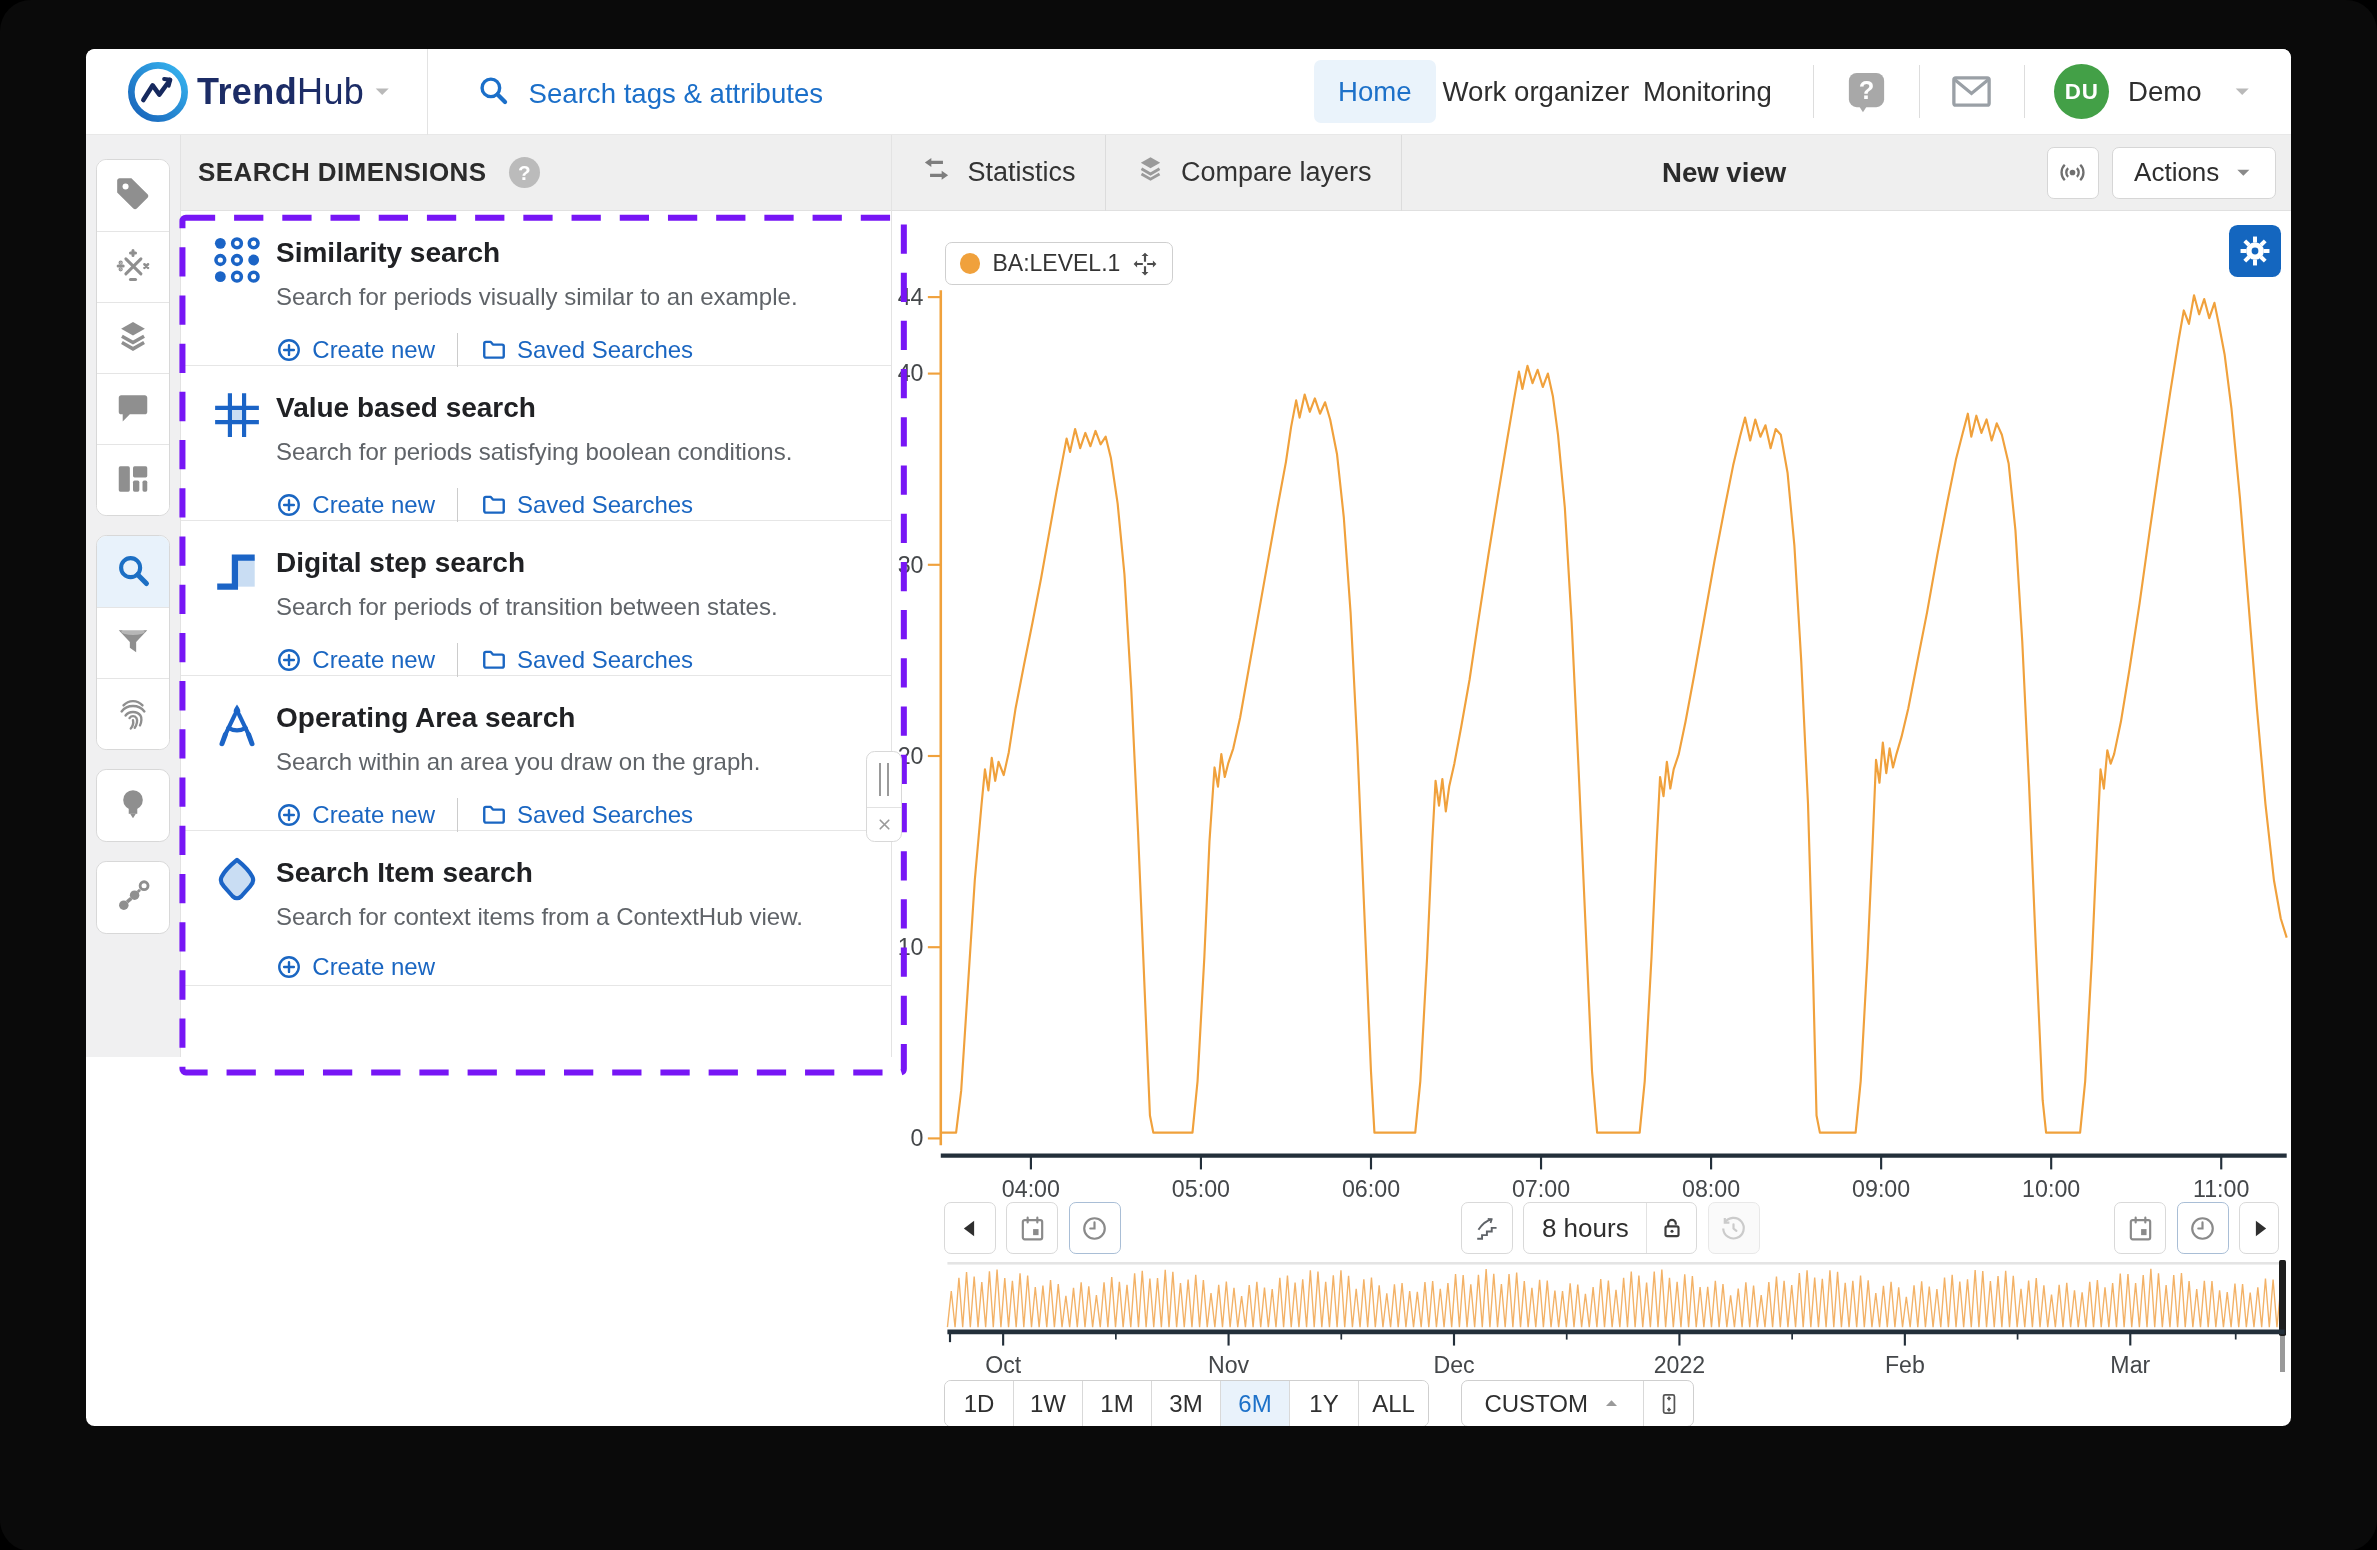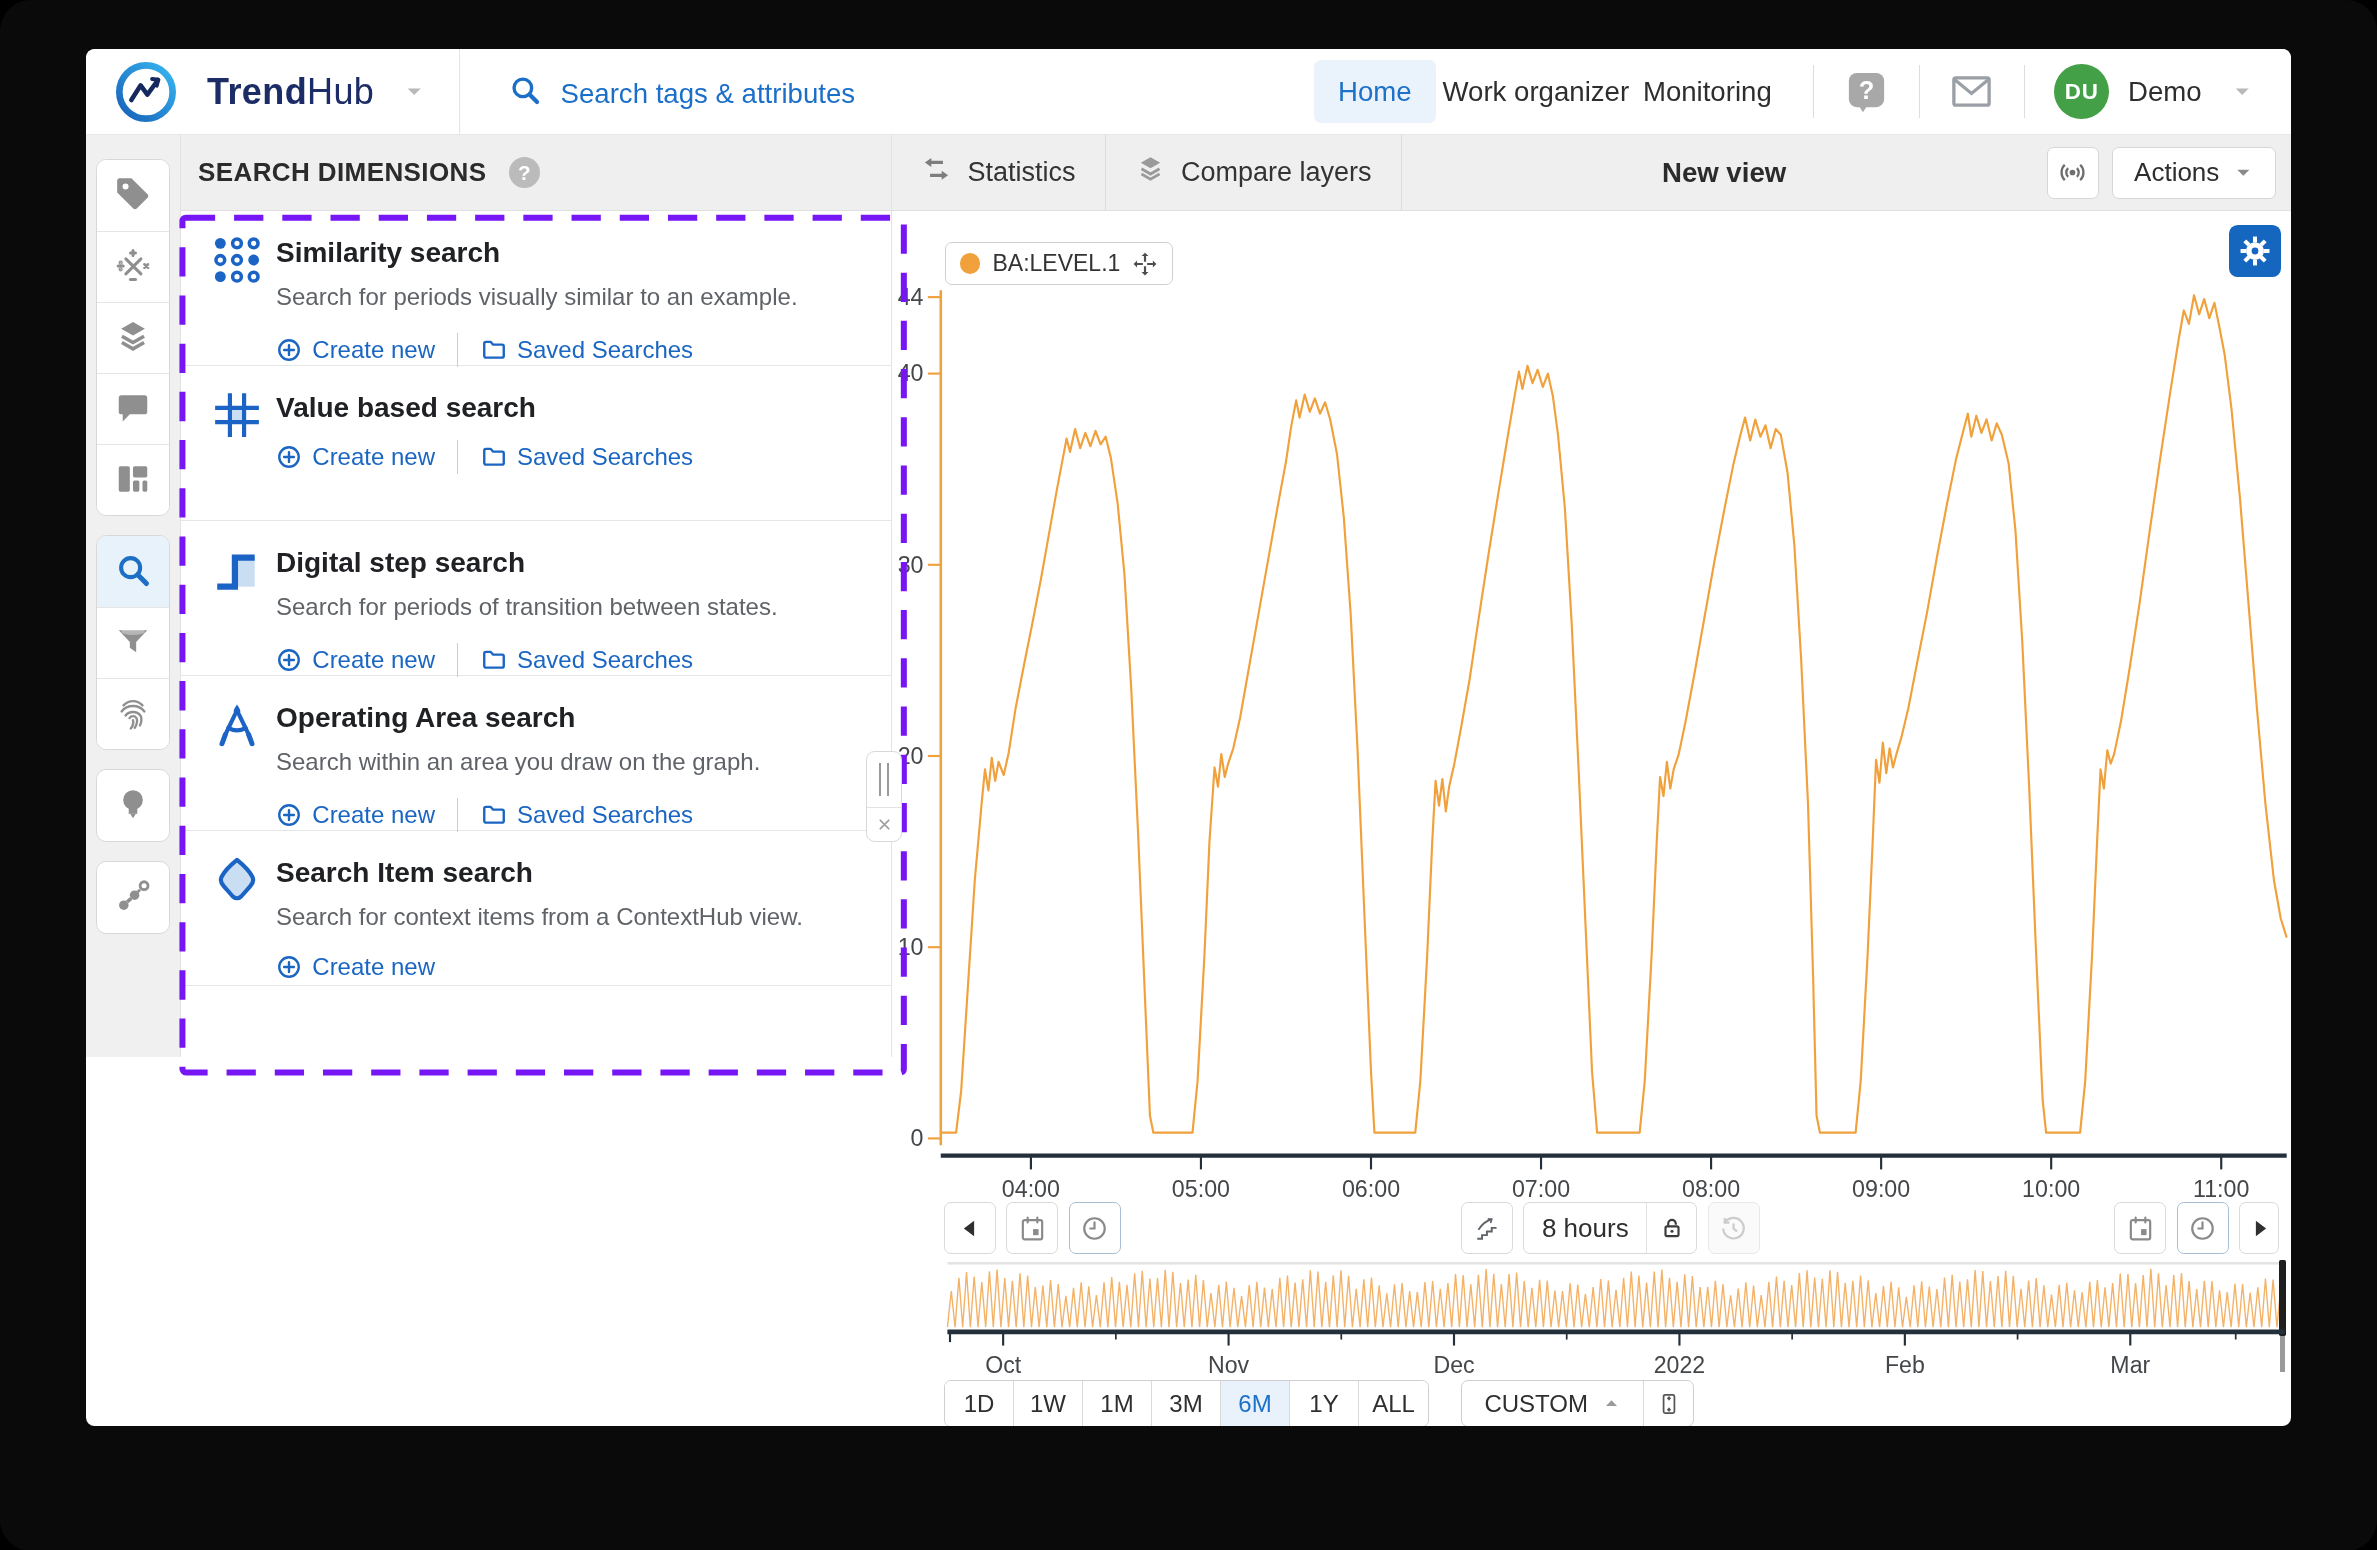--- a/index.html
+++ b/index.html
@@ -3,21 +3,21 @@
 <meta charset="utf-8">
 <style>
   * { margin:0; padding:0; box-sizing:border-box; }
   html,body { background:#000; }
   body { font-family:"Liberation Sans", sans-serif; }
   .stage { position:relative; width:2377px; height:1551px; background:#0a0a0a; border-radius:31px; overflow:hidden; }
   .app { position:absolute; left:86px; top:49px; width:2205px; height:1377px; background:#fff; border-radius:8.6px; overflow:hidden; }
 
   
   .hdr { height:86px; display:flex; align-items:center; border-bottom:0.9px solid #e8e8e8; background:#fff; }
-  .hdr-left { flex:0 0 auto; display:flex; align-items:center; padding:0 33px 0 28px; gap:29px; }
+  .hdr-left { flex:0 0 auto; display:flex; align-items:center; padding:0 33px 0 40px; gap:7px; }
   .logo svg { width:64px; height:64px; display:block; }
   .logo-text { font-size:36px; color:#1c2c66; letter-spacing:0.4px; }
   .logo-text b { font-weight:700; } .logo-text span { font-weight:400; }
   .chev svg { width:22.4px; height:22.4px; display:block; }
   .vdiv { width:0.9px; height:86px; background:#e3e3e3; }
   .vdiv2 { width:0.9px; height:53px; background:#ddd; }
   .hdr-search { flex:1 1 auto; display:flex; align-items:flex-end; gap:19px; padding-left:48px; }
   .hdr-search svg { width:34px; height:34px; }
   .search-ph { font-size:27.6px; color:#1b6fc9; }
   .hdr-nav { display:flex; align-items:center; margin-right:34px; }
@@ -306,20 +306,21 @@
               </div>
             </div>
             <div class="card">
               <span class="card-ico"><svg viewBox="0 0 24 24">
                   <rect x="8.6" y="8.6" width="6.8" height="6.8" fill="#c9ddf3"></rect>
                   <g stroke="#1b64c6" stroke-width="2" fill="none">
                     <path d="M8.6 1.5v21M15.4 1.5v21M1.5 8.6h21M1.5 15.4h21"></path>
                   </g>
                 </svg></span>
               <div class="card-title">Value based search</div>
+              <div class="card-desc">Search for periods satisfying boolean conditions.</div>
               <div class="card-links">
                 <span class="clink">
                   <span style="display: flex;">
                     <svg viewBox="0 0 24 24" fill="none" stroke="#1a66c2" stroke-width="2.2">
                       <circle cx="12" cy="12" r="9"></circle>
                       <path d="M12 7.5v9M7.5 12h9" stroke-linecap="round"></path>
                     </svg>
                   </span>
                   <span>Create new</span>
                 </span>

